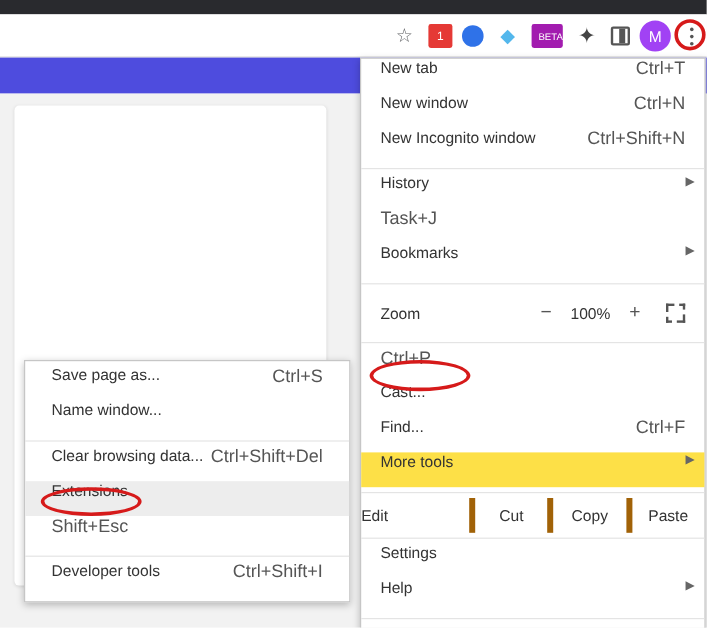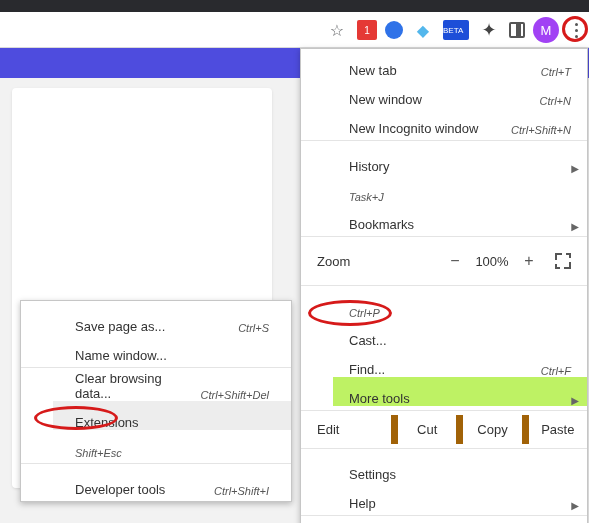--- a/index.html
+++ b/index.html
@@ -5,58 +5,58 @@
   * { box-sizing: border-box; margin: 0; padding: 0; font-family: "Segoe UI", Arial, sans-serif; }
   body { width: 589px; height: 523px; background: #fff; overflow: hidden; position: relative; }
 
   
   .tabstrip { position: absolute; left: 0; right: 0; top: 0; height: 12px; background: #292a2e; }
   .addrbar { position: absolute; left: 0; right: 0; top: 12px; height: 36px; background: #fff; border-bottom: 1px solid #d9d9d9; }
   .ext-icons { position: absolute; right: 4px; top: 0; height: 36px; display: flex; align-items: center; gap: 8px; }
   .icon-sq { width: 24px; height: 24px; display: flex; align-items: center; justify-content: center; font-size: 16px; color: #606265; border-radius: 50%; }
   .icon-red { background: #e53935; width: 20px; height: 20px; font-size: 10px; color: #fff; border-radius: 2px; display: flex; align-items: center; justify-content: center; }
   .icon-blob { width: 18px; height: 18px; border-radius: 50%; background: #2f72e8; }
-  .icon-beta { width: 26px; height: 20px; background: #1d4ed8; font-size: 8px; color: #fff; display:flex;align-items:center;justify-content:flex-start;border-radius:2px; position:relative;}
+  .icon-beta { width: 26px; height: 20px; background: #a21caf; font-size: 8px; color: #fff; display:flex;align-items:center;justify-content:flex-end;border-radius:2px; position:relative;}
   .icon-puzzle { font-size: 18px; color: #444; }
   .icon-panel { width:16px;height:16px;border:2px solid #555;border-radius:2px;position:relative;}
   .icon-panel::after{content:"";position:absolute;right:2px;top:0;bottom:0;width:5px;background:#555;}
   .avatar { width: 26px; height: 26px; background: #a142f4; color: #fff; border-radius: 50%; display: flex; align-items: center; justify-content: center; font-size: 13px; }
   .kebab { width: 18px; height: 24px; display: flex; flex-direction: column; justify-content: center; align-items: center; gap: 3px; }
   .kebab span { width: 3px; height: 3px; border-radius: 50%; background: #555; }
 
   .header-strip { position:absolute; left:0; right:0; top:48px; height:30px; background:#4e4cde; }
 
   .content-bg { position:absolute; left:0; top:78px; right:0; height:445px; background:#f2f2f2; }
   .content-card { position:absolute; left:12px; top:88px; width:260px; height:400px; background:#fff; border-radius:4px; box-shadow:0 1px 3px rgba(0,0,0,0.1);}
 
   
   .menu-main {
     position: absolute; right: 1px; top: 48px; width: 288px; background: #fff;
     border: 1px solid #c6c6c6; box-shadow: 0 2px 6px rgba(0,0,0,0.25); font-size: 13px; color: #333;
   }
-  .mrow { display: flex; align-items: flex-end; height: 29px; padding: 0 16px; position: relative; margin-left: 32px; }
+  .mrow { display: flex; align-items: flex-start; height: 29px; padding: 0 16px; position: relative; }
   .mrow .lbl { flex: 1; }
-  .mrow .shc { color: #555; font-size: 11px; font-style: italic; }
+  .mrow .shc { color: #555; font-size: 15px; }
   .mrow .arrow { position:absolute; right:8px; color:#666; font-size:10px;}
   .msep { height: 1px; background: #e4e4e4; margin: 4px 0; }
-  .mrow.hover { background: #bef264; }
+  .mrow.hover { background: #fde047; }
   .zoomrow { display: flex; align-items: center; height: 40px; padding: 0 16px; }
   .zoomrow .lbl { flex: 1; }
   .zbtn { width: 28px; text-align: center; color: #555; font-size: 16px; }
   .zval { width: 46px; text-align: center; font-size:13px;}
   .full { width:16px;height:16px; margin-left:12px; position:relative;}
   .full::before,.full::after{content:"";position:absolute;width:5px;height:5px;border:2px solid #555;}
   .full::before{left:0;top:0;border-right:none;border-bottom:none;}
   .full::after{right:0;bottom:0;border-left:none;border-top:none;}
   .full .b{position:absolute;width:5px;height:5px;border:2px solid #555;}
   .full .tr{right:0;top:0;border-left:none;border-bottom:none;}
   .full .bl{left:0;bottom:0;border-right:none;border-top:none;}
   .editrow{display:flex;align-items:center;height:29px;}
-  .editrow .elbl{width:90px;padding-left:16px;}
-  .editrow .ecell{flex:1;text-align:center;border-left:7px solid #a16207;height:100%;display:flex;align-items:center;justify-content:center;}
+  .editrow .elbl{width:90px;}
+  .editrow .ecell{flex:1;text-align:center;border-left:5px solid #a16207;height:100%;display:flex;align-items:center;justify-content:center;}
 
   
   .menu-sub {
     position: absolute; left: 20px; top: 300px; width: 272px; background: #fff;
     border: 1px solid #c6c6c6; box-shadow: 0 2px 6px rgba(0,0,0,0.25); font-size: 13px; color: #333;
     padding: 4px 0;
   }
   .menu-sub .mrow{padding:0 22px;}
   .menu-sub .mrow.hover{background:#ededed;}
 

